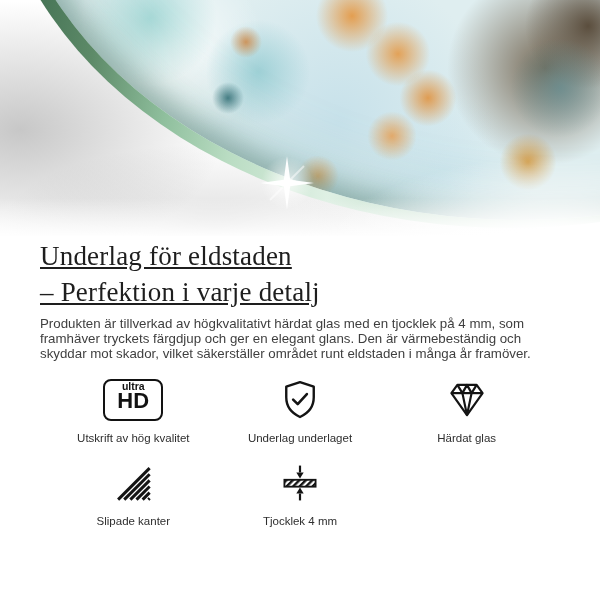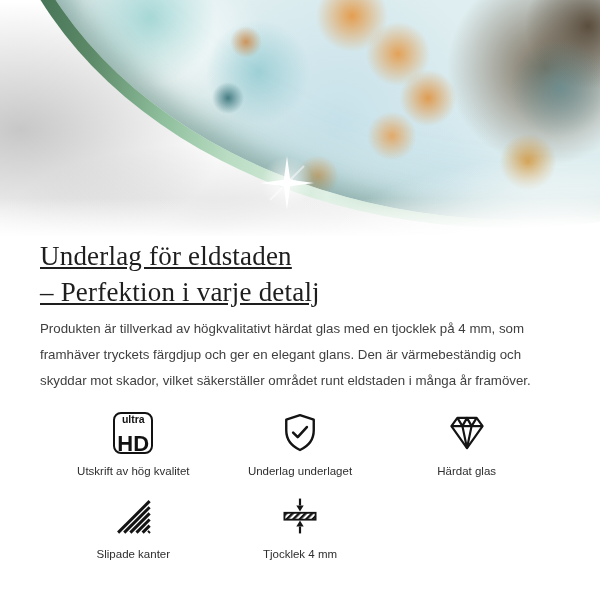--- a/index.html
+++ b/index.html
@@ -78,21 +78,21 @@
     font-size: 27px;
     line-height: 36px;
     color: #1e1e1e;
     letter-spacing: .2px;
     text-decoration: underline;
   }
   p.desc {
     margin-top: 6px;
     max-width: 532px;
     font-size: 13.3px;
-    line-height: 26px;
+    line-height: 15px;
     color: #3f3f3f;
   }
 
   
   .features {
     margin-top: 16px;
     padding: 0 10px;
     display: grid;
     grid-template-columns: repeat(3, 1fr);
     row-gap: 14px;
@@ -109,27 +109,27 @@
     align-items: center;
     justify-content: center;
   }
   .feature .label {
     margin-top: 8px;
     font-size: 11.5px;
     line-height: 15px;
     color: #2e2e2e;
   }
   .uhd-box {
-    width: 40px; height: 42px;
+    width: 60px; height: 42px;
     border: 2.5px solid #121212;
     border-radius: 8px;
     display: flex;
     flex-direction: column;
     align-items: center;
-    justify-content: space-between;
+    justify-content: flex-start;
     color: #121212;
   }
   .uhd-top { font-size: 10.5px; font-weight: 700; line-height: 11px; }
   .uhd-bottom { font-size: 22px; font-weight: 800; line-height: 17px; letter-spacing: .3px; }
   svg.ic { display: block; }
 </style>
 </head>
 <body>
 
 <div class="hero">

